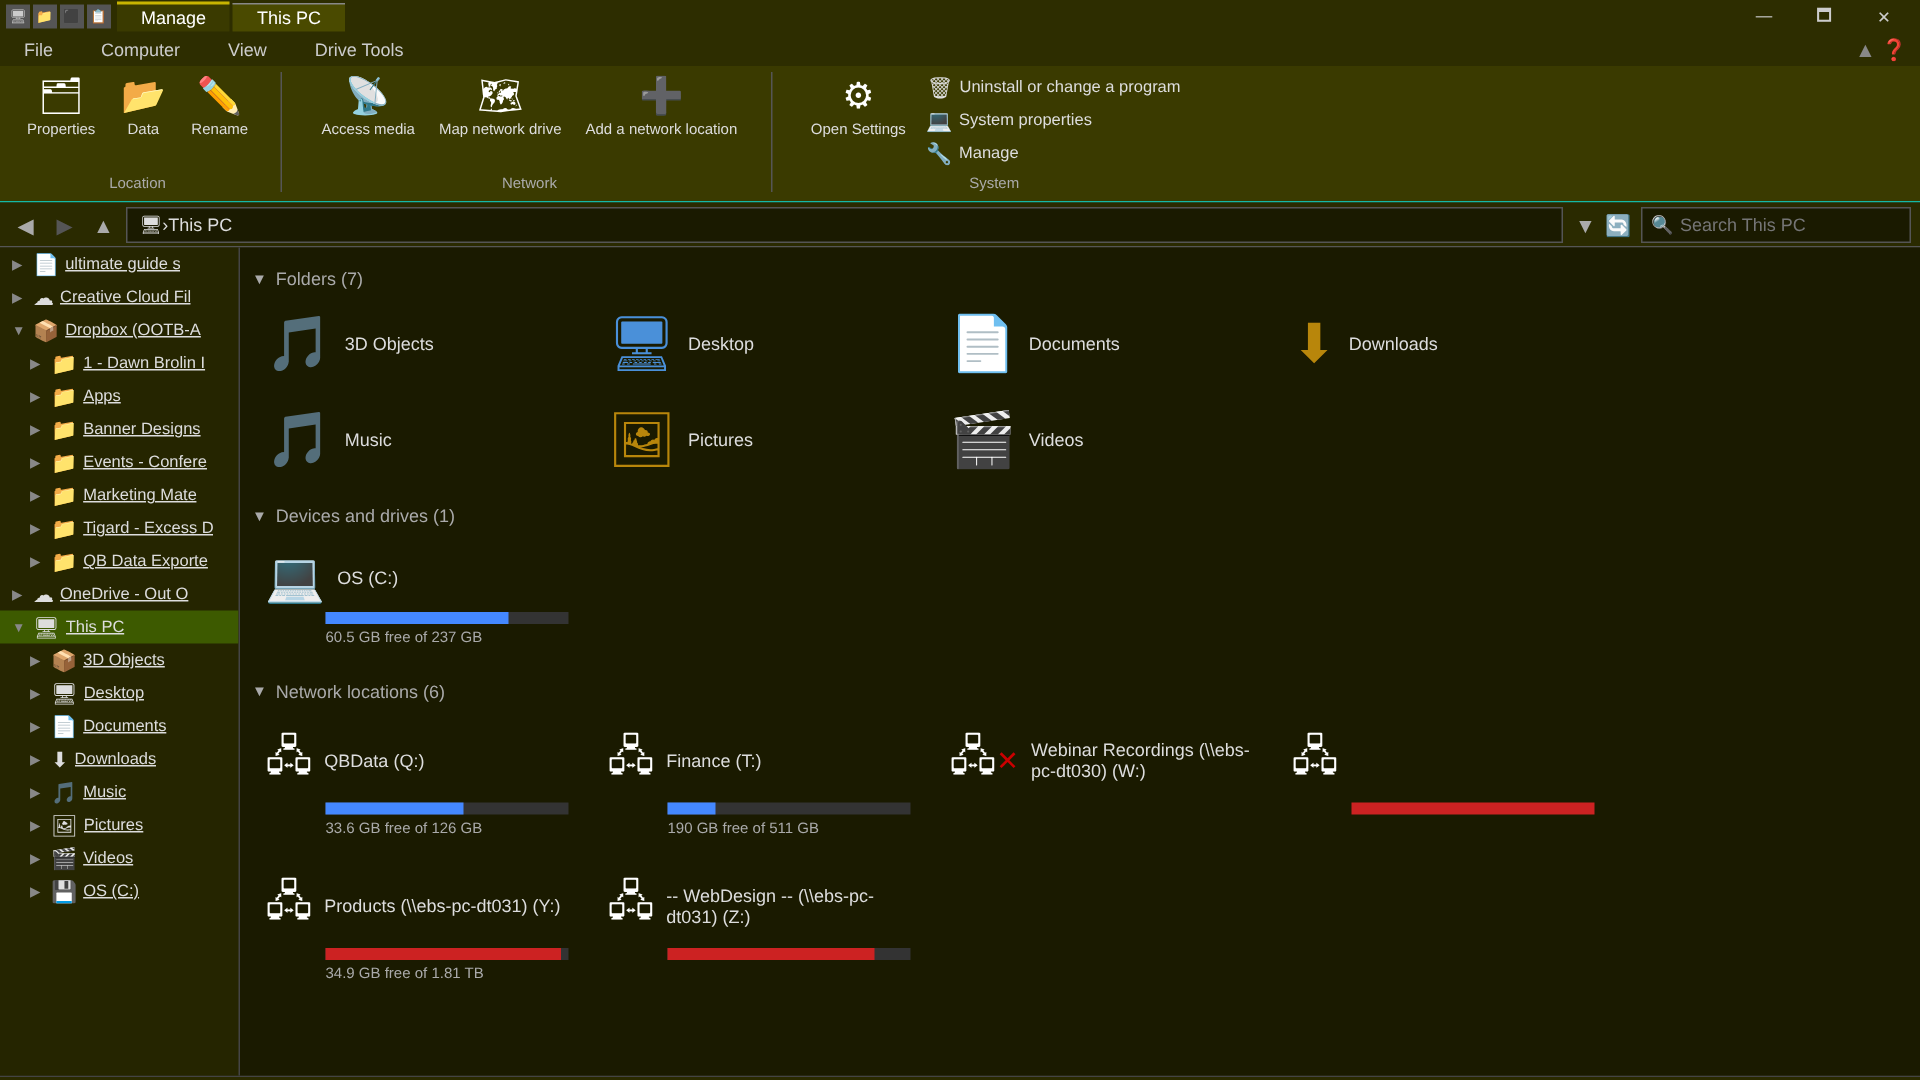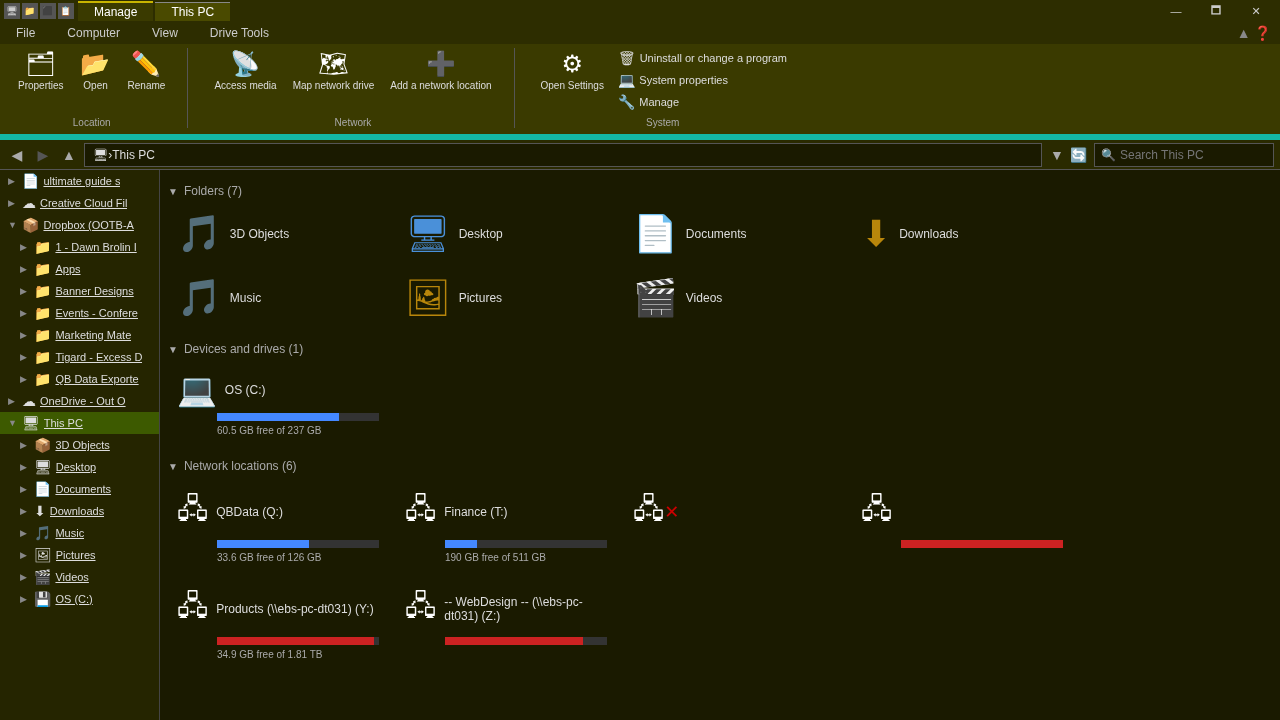--- a/index.html
+++ b/index.html
@@ -10,21 +10,21 @@
     .title-bar-left { display: flex; align-items: center; gap: 4px; }
     .title-bar-icons { display: flex; gap: 2px; }
     .title-bar-icon { width: 16px; height: 16px; background: #555; display: inline-flex; align-items: center; justify-content: center; font-size: 9px; color: #ccc; }
     .title-bar-tabs { display: flex; align-items: center; gap: 2px; }
     .title-tab { background: #4a4a00; color: #fff; padding: 2px 16px; font-size: 12px; border-top: 1px solid #888; }
     .title-tab.active { background: #3a3a00; border-top: 2px solid #c8b400; }
     .window-controls { display: flex; gap: 0; }
     .win-btn { width: 40px; height: 22px; display: flex; align-items: center; justify-content: center; font-size: 11px; color: #ccc; cursor: pointer; }
 
     
-    .ribbon { background: #3a3a00; border-bottom: 6px solid #14b8a6; }
+    .ribbon { background: #3a3a00; border-bottom: 1px solid #14b8a6; }
     .ribbon-tabs { display: flex; background: #2d2d00; }
     .ribbon-tab { padding: 4px 16px; font-size: 12px; color: #ccc; cursor: pointer; }
     .ribbon-content { display: flex; padding: 4px 8px; gap: 16px; align-items: flex-start; height: 90px; }
     .ribbon-group { display: flex; flex-direction: column; align-items: center; border-right: 1px solid #555; padding-right: 16px; padding-left: 4px; height: 80px; justify-content: space-between; }
     .ribbon-group:last-child { border-right: none; }
     .ribbon-group-items { display: flex; gap: 4px; align-items: flex-start; flex: 1; }
     .ribbon-group-label { font-size: 10px; color: #aaa; text-align: center; width: 100%; }
     .ribbon-btn { display: flex; flex-direction: column; align-items: center; gap: 2px; cursor: pointer; padding: 2px 6px; min-width: 44px; }
     .ribbon-btn .icon { font-size: 24px; }
     .ribbon-btn .label { font-size: 10px; color: #ddd; text-align: center; }
@@ -139,21 +139,21 @@
   <div class="ribbon-content">
 
     <div class="ribbon-group">
       <div class="ribbon-group-items">
         <div class="ribbon-btn">
           <span class="icon">🗂</span>
           <span class="label">Properties</span>
         </div>
         <div class="ribbon-btn">
           <span class="icon">📂</span>
-          <span class="label">Open</span>
+          <span class="label">Data</span>
         </div>
         <div class="ribbon-btn">
           <span class="icon">✏️</span>
           <span class="label">Rename</span>
         </div>
       </div>
       <div class="ribbon-group-label">Location</div>
     </div>
 
     <div class="ribbon-group">
@@ -417,20 +417,21 @@
         <div class="network-bar-container">
           <div class="network-bar blue" style="width: 20%;"></div>
         </div>
         <div class="network-label">190 GB free of 511 GB</div>
       </div>
 
       <div class="network-item">
         <div class="network-header">
           <span class="network-icon">🖧</span>
           <span class="disconnected-overlay">✕</span>
+          <span class="network-name">Webinar Recordings (\\ebs-pc-dt030) (W:)</span>
         </div>
       </div>
 
       <div class="network-item">
         <div class="network-header">
           <span class="network-icon">🖧</span>
         </div>
         <div class="network-bar-container">
           <div class="network-bar red" style="width: 100%;"></div>
         </div>

